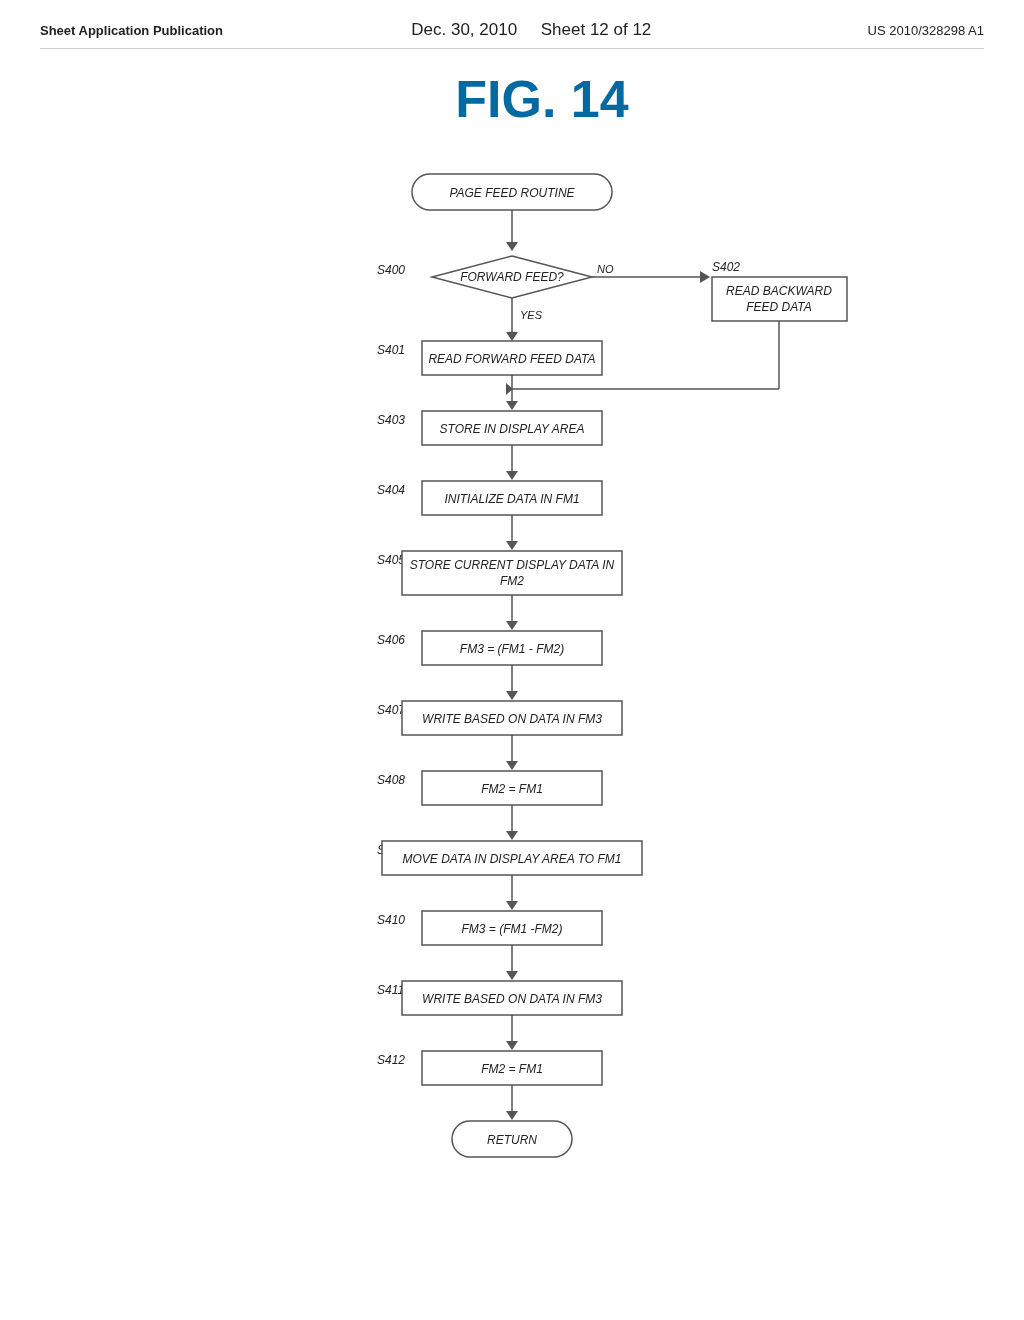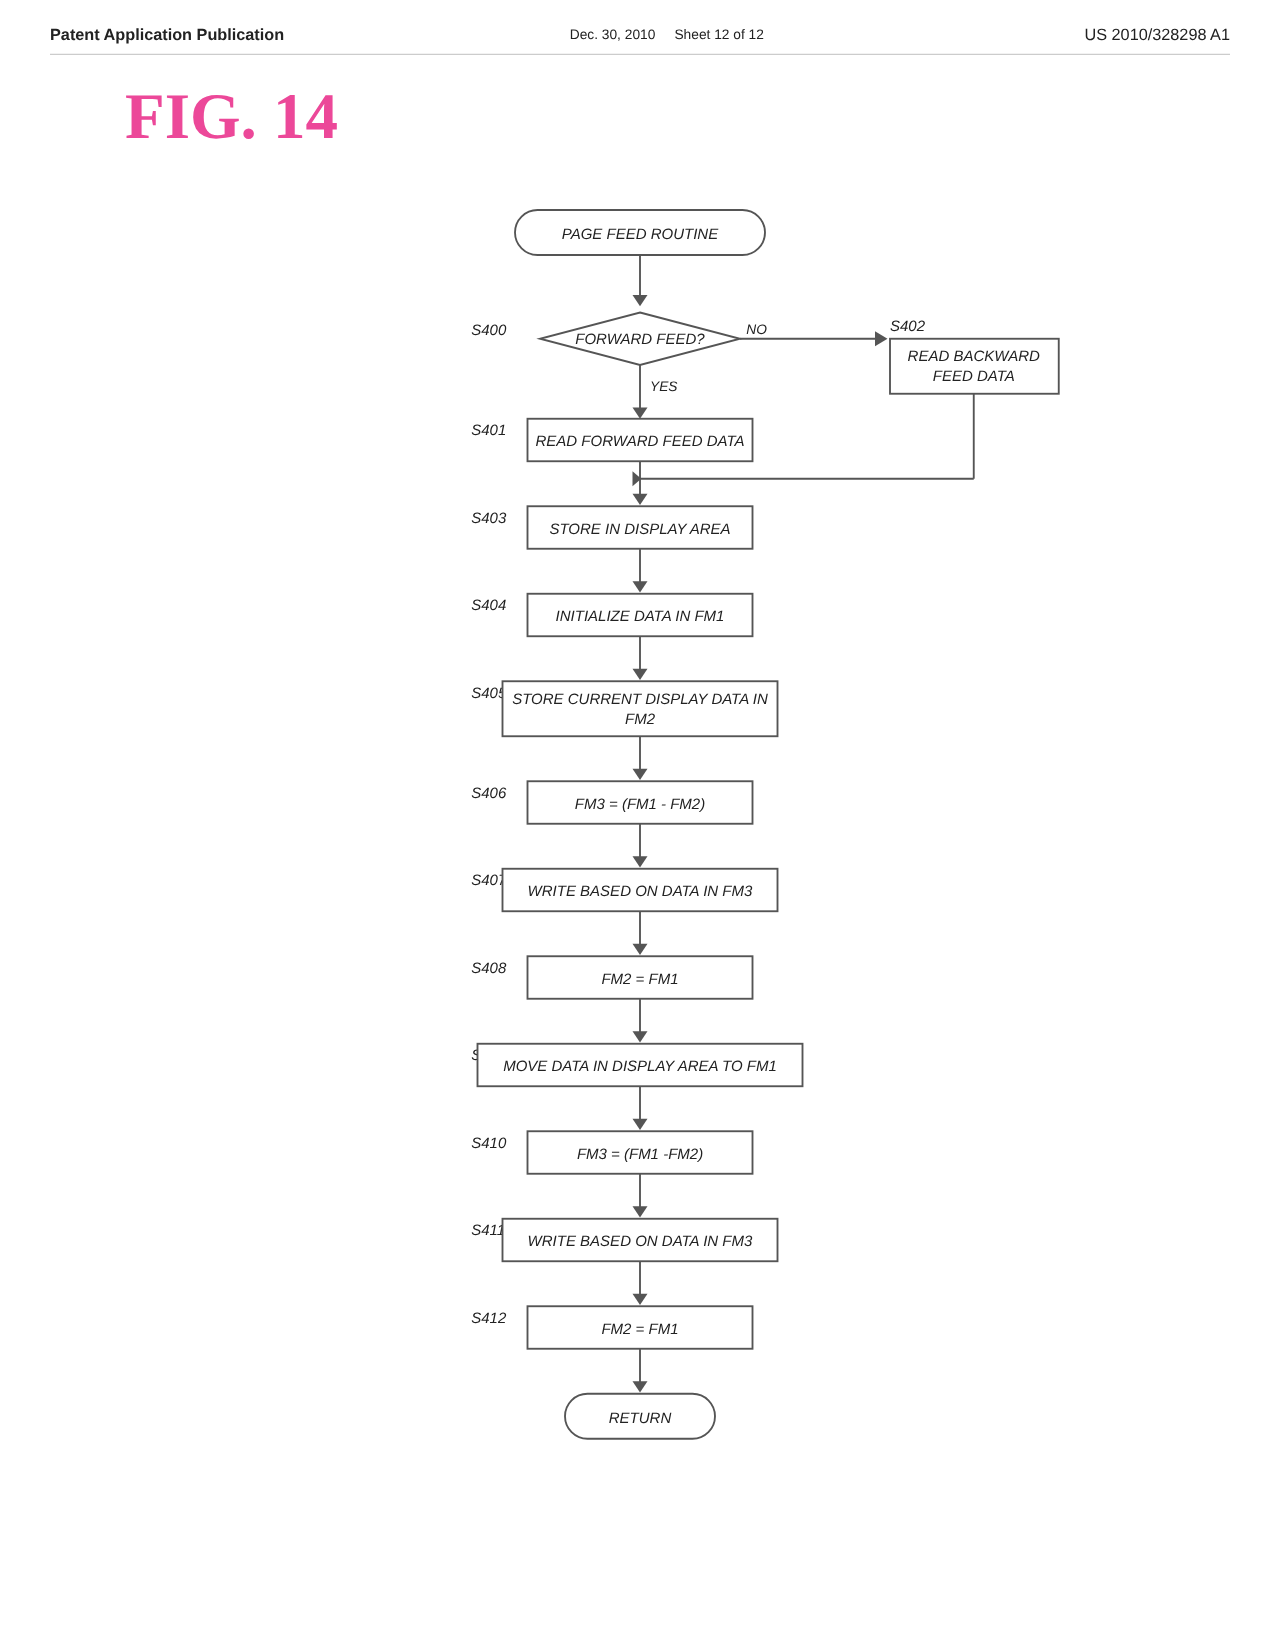--- a/index.html
+++ b/index.html
@@ -25,54 +25,55 @@
       font-size: 13px;
       color: #222;
       border-bottom: 1px solid #ccc;
       padding-bottom: 8px;
       margin-bottom: 20px;
     }
     .header-left {
       font-weight: bold;
     }
     .header-center {
-      font-size: 11px;
+      font-size: 17px;
     }
     .header-right {
       font-size: 13px;
       padding-left: 28px;
     }
     .fig-title {
       font-size: 52px;
       font-weight: bold;
       margin-left: 60px;
       margin-bottom: 30px;
-      font-family: Liberation Serif, serif;
-      color: #ec4899;
+      font-family: Liberation Sans, sans-serif;
+      color: #0369a1;
+      text-align: center;
     }
     
     .flowchart-svg {
       position: absolute;
       top: 0;
       left: 0;
       pointer-events: none;
     }
     .fc-wrapper {
       position: relative;
       width: 700px;
       margin: 0 auto;
       font-style: italic;
     }
   </style>
 </head>
 <body>
 <div class="page">
 
   <div class="header">
-    <div class="header-left">Patent Application Publication</div>
+    <div class="header-left">Sheet Application Publication</div>
     <div class="header-center">
       <span>Dec. 30, 2010</span>
       &nbsp;&nbsp;&nbsp;
       <span>Sheet 12 of 12</span>
     </div>
     <div class="header-right">US 2010/328298 A1</div>
   </div>
 
   <div class="fig-title">FIG. 14</div>
 

